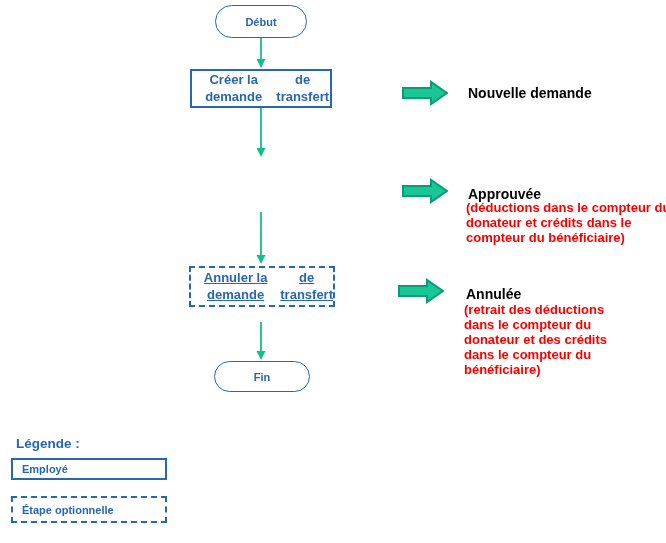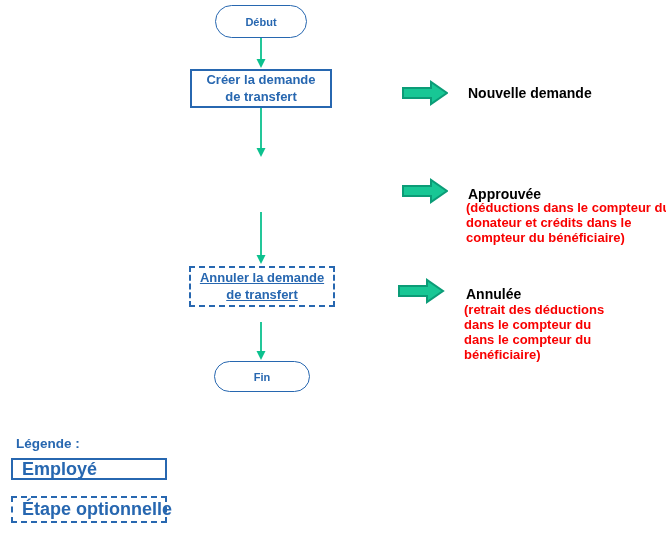--- a/index.html
+++ b/index.html
@@ -21,36 +21,36 @@
   
   .terminator{
     border:1.7px solid var(--blue);
     border-radius:17px;
     display:flex;align-items:center;justify-content:center;
     color:var(--blue);font-weight:bold;font-size:11px;
     background:#fff;
   }
   .process{
     border:2px solid var(--blue);
-    display:flex;flex-direction:column;align-items:center;justify-content:center;
+    display:flex;flex-direction:row;align-items:center;justify-content:center;
     color:var(--blue);font-weight:bold;font-size:13px;line-height:16.5px;
     text-align:center;background:#fff;
   }
   .process.dashed{border-style:dashed;}
   .connector{display:block;}
   
   .ann-title{color:var(--black);font-weight:bold;font-size:14px;white-space:nowrap;}
   .ann-detail{color:var(--red);font-weight:bold;font-size:13px;line-height:14.8px;white-space:nowrap;}
   
   .legend-title{color:var(--blue);font-weight:bold;font-size:13.5px;white-space:nowrap;}
   .legend-box{
     border:2px solid var(--blue);
     display:flex;align-items:center;
     padding-left:9px;
-    color:var(--blue);font-weight:bold;font-size:18px;
+    color:var(--blue);font-weight:bold;font-size:11px;
     background:#fff;white-space:nowrap;
   }
   .legend-box.dashed{border-style:dashed;}
   svg{display:block;}
 </style>
 </head>
 <body>
 
 <div id="stage">
 
@@ -108,20 +108,21 @@
     <div>compteur du bénéficiaire)</div>
   </div>
 
   <svg class="abs" style="left:397px;top:278px;" width="48" height="26" viewBox="0 0 46 26">
     <polygon points="1,8 29,8 29,2 45,13 29,24 29,18 1,18" style="fill:var(--arrow-fill);stroke:var(--arrow-stroke);stroke-width:2;stroke-linejoin:miter"></polygon>
   </svg>
   <div class="abs ann-title" style="left:466px;top:286px;">Annulée</div>
   <div class="abs ann-detail" style="left:464px;top:302px;line-height:15px;">
     <div>(retrait des déductions</div>
     <div>dans le compteur du</div>
+    <div>donateur et des crédits</div>
     <div>dans le compteur du</div>
     <div>bénéficiaire)</div>
   </div>
 
   <div class="abs legend-title" style="left:16px;top:436px;">Légende :</div>
 
   <div class="abs legend-box" style="left:11px;top:458px;width:156px;height:22px;">
     <span>Employé</span>
   </div>
 

